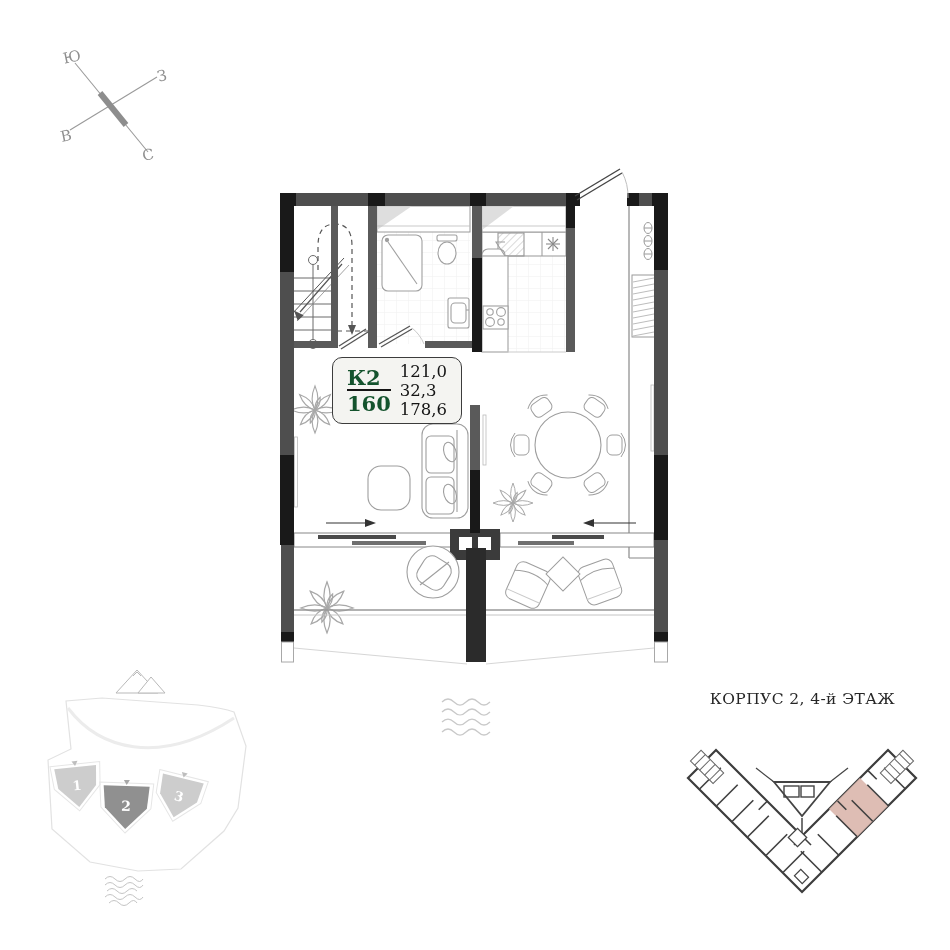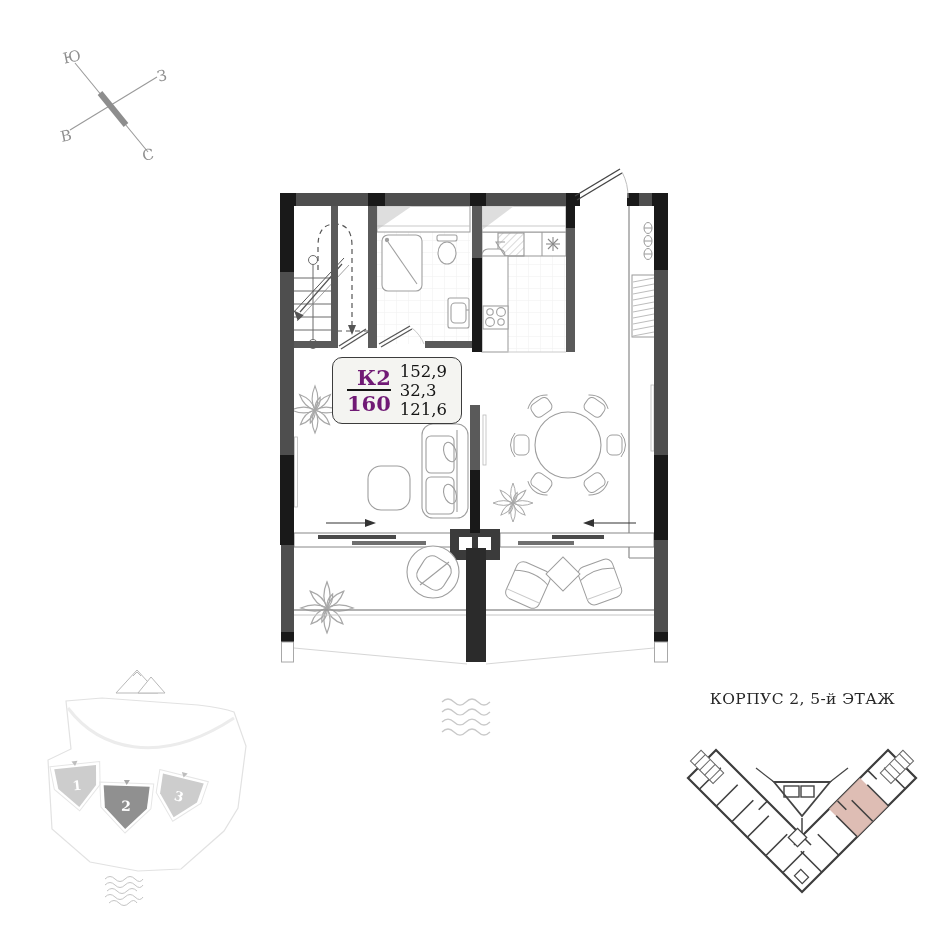--- a/index.html
+++ b/index.html
@@ -2,21 +2,21 @@
 <html><head>
 <meta charset="utf-8">
 <style>
   html,body{margin:0;padding:0;}
   body{width:950px;height:950px;background:#ffffff;position:relative;overflow:hidden;
        font-family:"DejaVu Serif", serif;}
   .abs{position:absolute;}
   svg text{font-family:"DejaVu Serif", serif;}
   #apartment-card{border:1.7px solid #3c3c3c;border-radius:10px;background:#f4f4f1;
       box-sizing:border-box;display:flex;align-items:center;justify-content:center;gap:9px;}
-  .frac{text-align:right;font-weight:bold;font-size:21px;color:#701a75;line-height:1.02;}
+  .frac{text-align:left;font-weight:bold;font-size:21px;color:#14532d;line-height:1.02;}
   .frac .bar{height:1.7px;background:#141414;margin:1px 0 2px 0;}
   .areas{font-size:16.5px;color:#141414;line-height:1.17;text-align:left;}
   #minimap-title{font-size:15.5px;color:#262626;text-align:center;letter-spacing:.4px;white-space:nowrap;}
 </style>
 </head>
 <body>
 
 <svg class="abs" style="left:38px;top:32px" width="150" height="145" viewBox="0 0 150 145">
   <g stroke="#9a9a9a" stroke-width="1.1">
     <line x1="37" y1="31" x2="110" y2="120"></line>
@@ -284,23 +284,23 @@
   </g>
 </svg>
 
 <div id="apartment-card" class="abs" style="left:332px;top:357px;width:130px;height:67px">
   <div class="frac">
     <div>К2</div>
     <div class="bar"></div>
     <div>160</div>
   </div>
   <div class="areas">
-    <div>152,9</div>
+    <div>121,0</div>
     <div>32,3</div>
-    <div>121,6</div>
+    <div>178,6</div>
   </div>
 </div>
 
 <svg class="abs" style="left:38px;top:648px" width="235" height="270" viewBox="0 0 235 270">
   <g stroke="#b9b9b9" stroke-width="1" fill="#ffffff">
     <polygon points="78,45 99,22 120,45"></polygon>
     <polygon points="100,45 113,29 127,45"></polygon>
     <polyline points="95,28 99,24 103,28" fill="none"></polyline>
   </g>
   <path d="M64,50 L160,57 Q185,60 196,64 L208,98 L200,160 L186,183 L143,221 L100,223 L52,214 L14,181 L10,112 L33,101 L28,53 Z" fill="#ffffff" stroke="#e2e2e2" stroke-width="1.2"></path>
@@ -334,21 +334,21 @@
 
 <svg class="abs" style="left:440px;top:696px" width="62" height="44" viewBox="0 0 62 44">
   <g stroke="#c9c9c9" stroke-width="1.2" fill="none">
     <path d="M2,6 q6,-6 12,0 t12,0 t12,0 t12,0"></path>
     <path d="M2,16 q6,-6 12,0 t12,0 t12,0 t12,0"></path>
     <path d="M2,26 q6,-6 12,0 t12,0 t12,0 t12,0"></path>
     <path d="M2,36 q6,-6 12,0 t12,0 t12,0 t12,0"></path>
   </g>
 </svg>
 
-<div id="minimap-title" class="abs" style="left:660px;top:690px;width:285px">КОРПУС 2, 5-й ЭТАЖ</div>
+<div id="minimap-title" class="abs" style="left:660px;top:690px;width:285px">КОРПУС 2, 4-й ЭТАЖ</div>
 
 <svg class="abs" style="left:660px;top:712px" width="285" height="205" viewBox="0 0 285 205">
 
   <path d="M142,180 L256,66 L228,38 L142,124 L56,38 L28,66 Z" fill="#ffffff" stroke="#3d3d3d" stroke-width="2.2"></path>
 
   <polygon points="197,125 228,94 200,66 169,97" fill="#dcb9b0" opacity=".95"></polygon>
 
   <g stroke="#444444" fill="#ffffff">
     <polygon points="114,70 170,70 142,104" stroke-width="1.8"></polygon>
     <rect x="124" y="74" width="15" height="11" fill="none" stroke-width="1.4"></rect>

